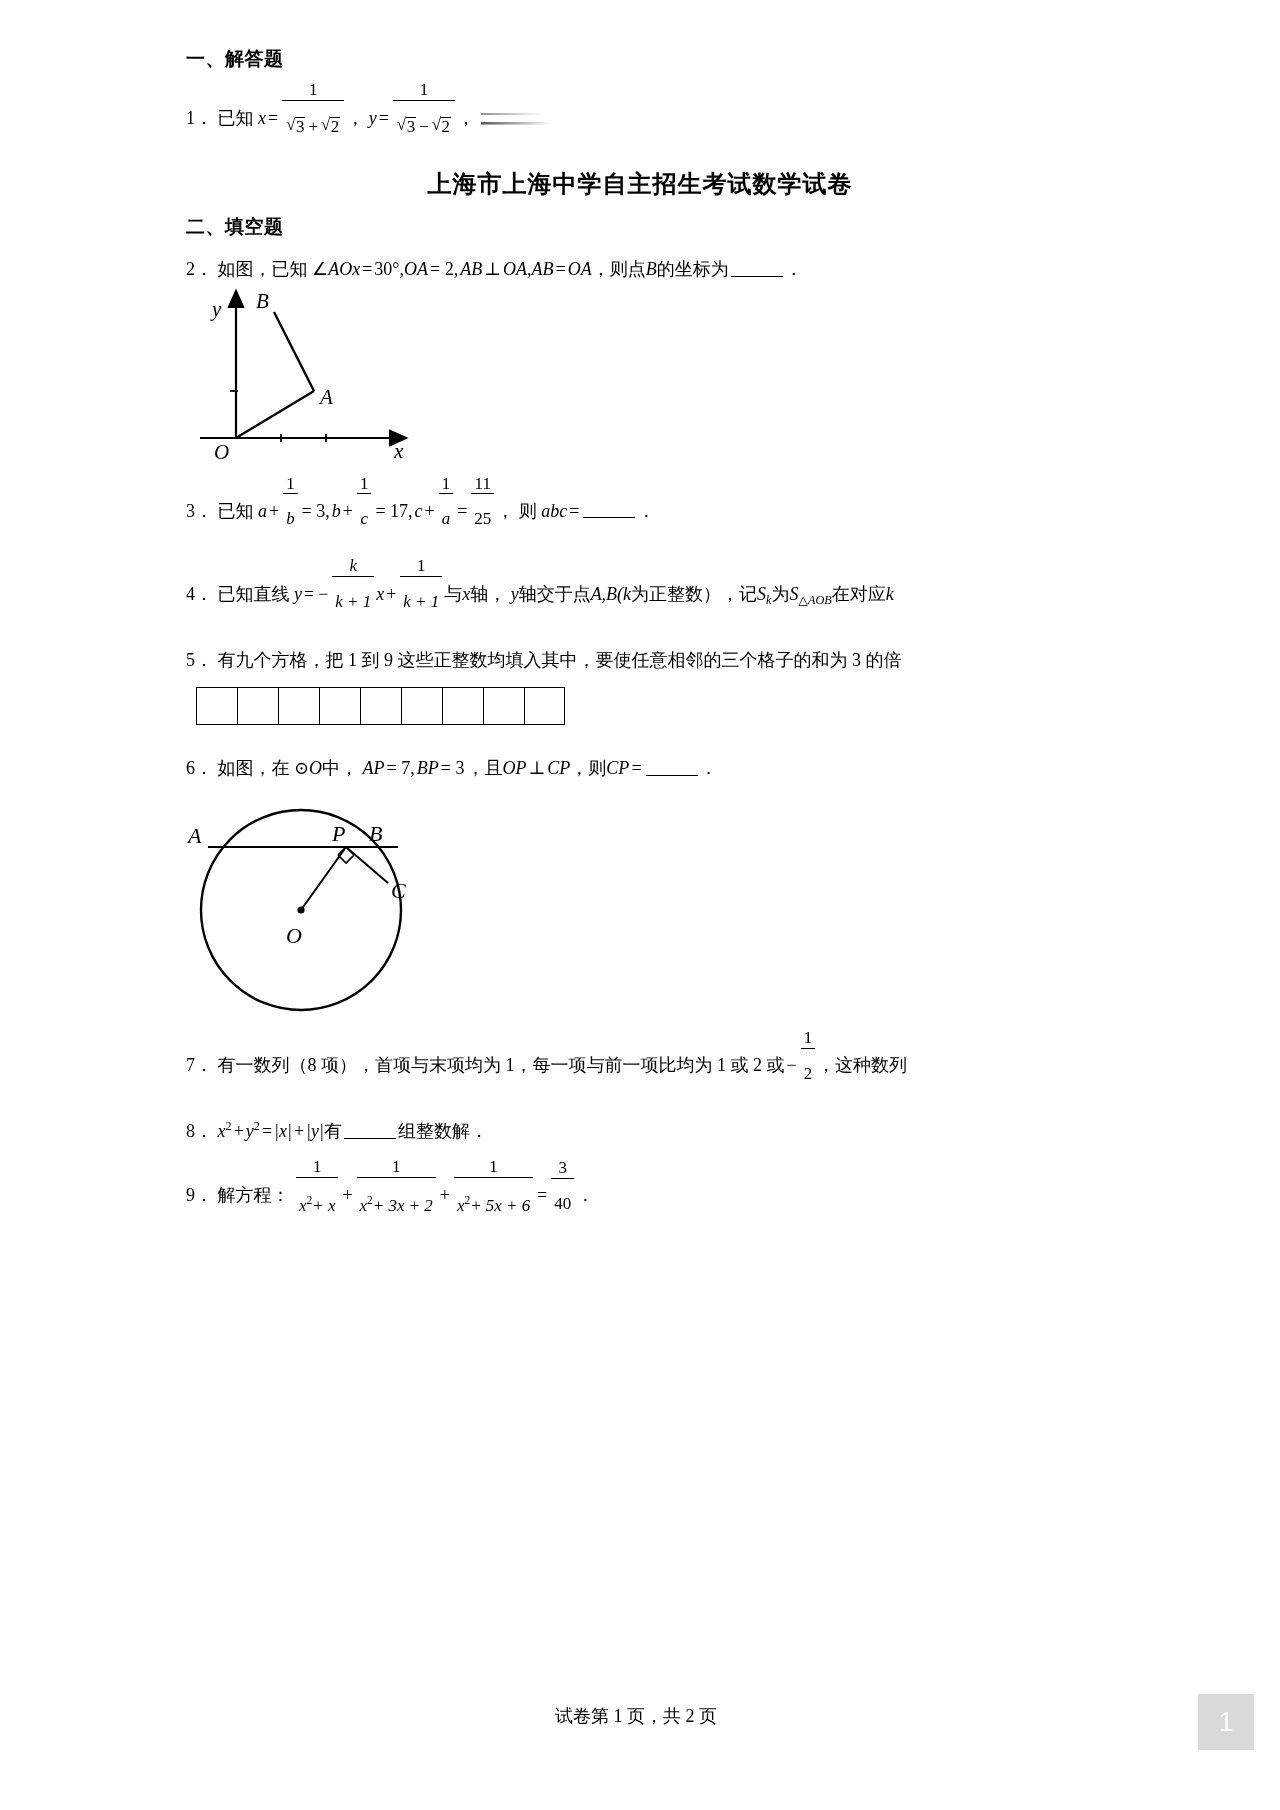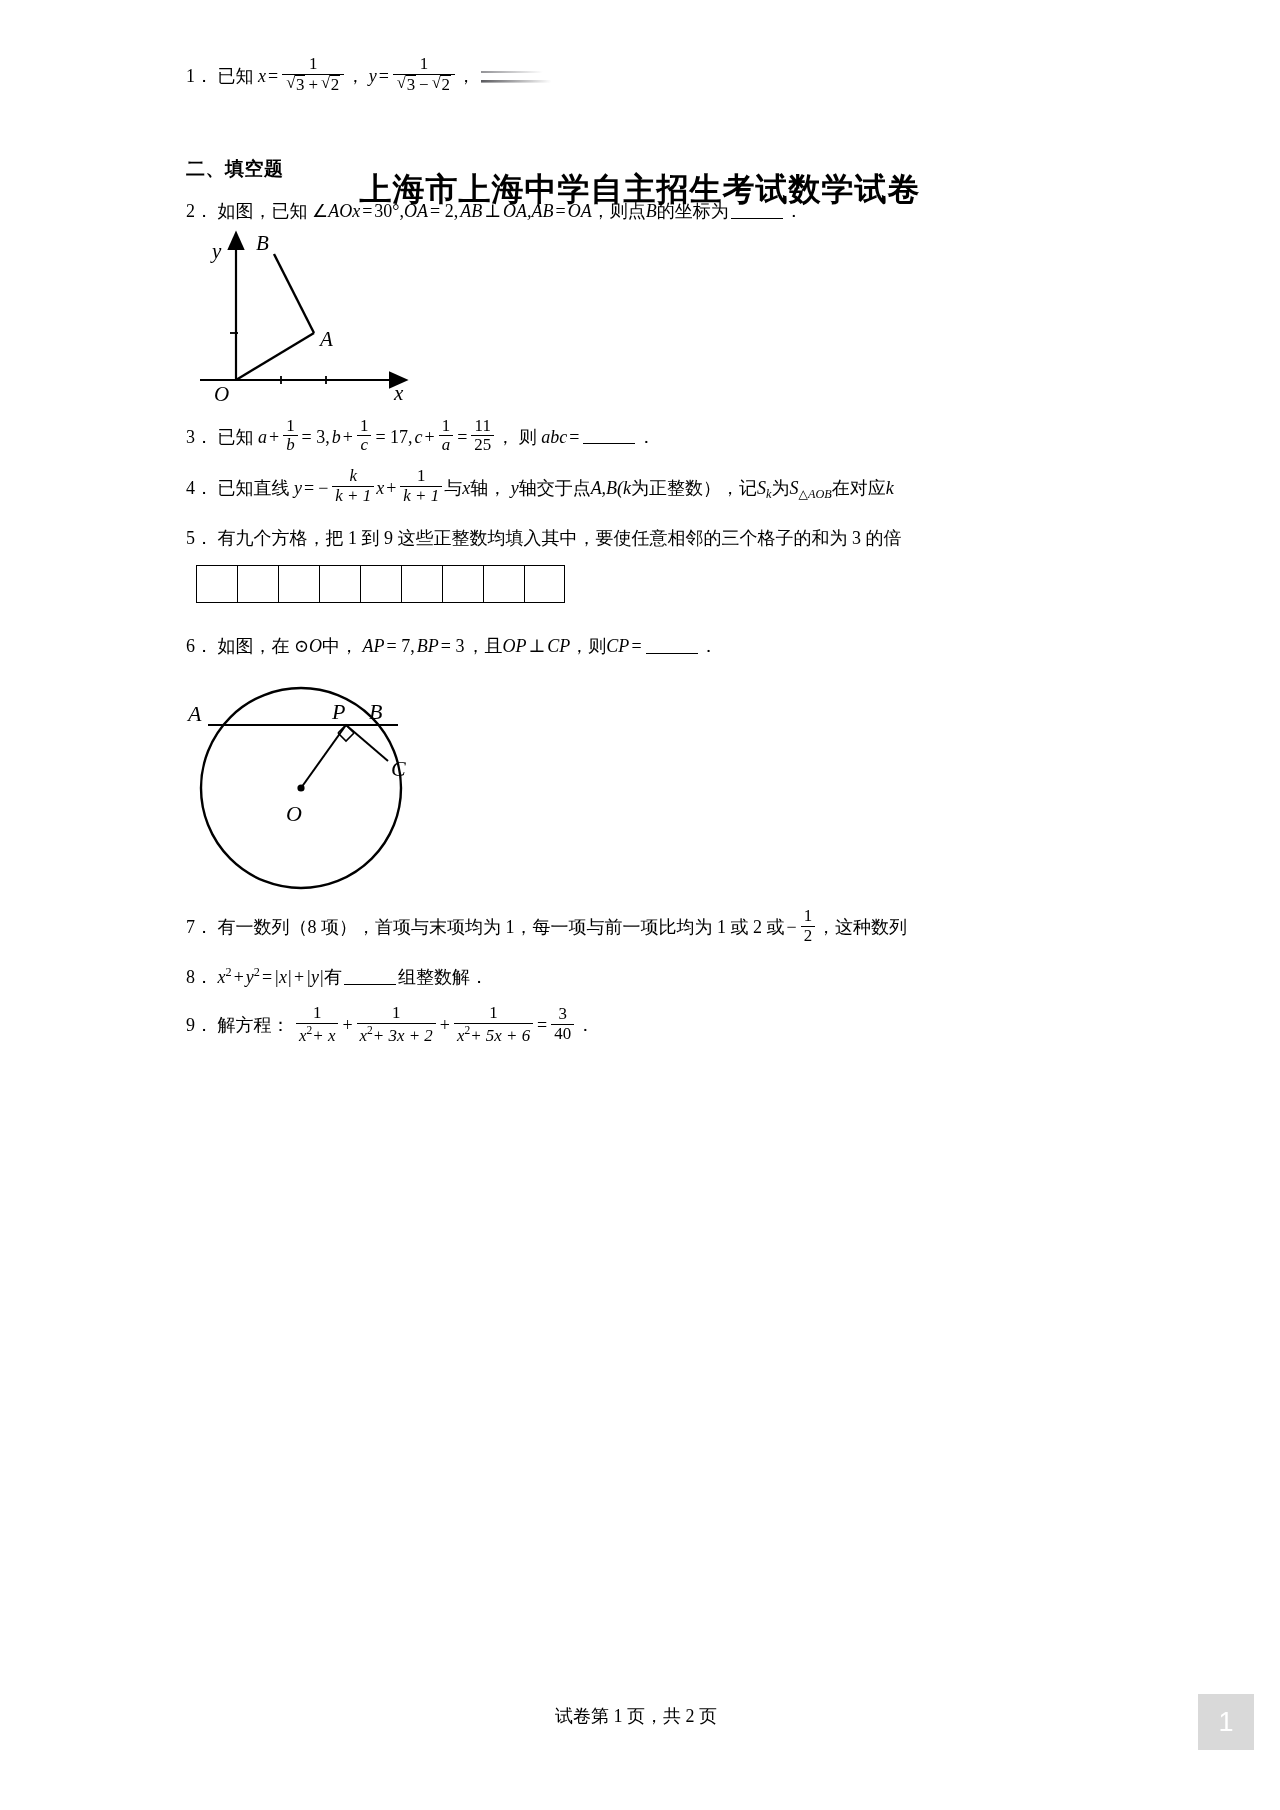--- a/index.html
+++ b/index.html
@@ -26,21 +26,21 @@
   .content {
     position: absolute;
     left: 186px;
     top: 0;
     width: 910px;
   }
   .doc-title {
     text-align: center;
     font-family: "Liberation Serif", "DejaVu Serif", serif;
     font-weight: bold;
-    font-size: 32px;
+    font-size: 24px;
     letter-spacing: 1px;
     margin: 0;
     padding-top: 168px;
     padding-bottom: 0;
     color: #000;
   }
   .section-head {
     font-weight: bold;
     font-size: 19px;
     margin: 0;
@@ -71,21 +71,21 @@
     line-height: 1.12;
     font-size: 0.94em;
     margin: 0 2px;
     position: relative;
     top: -0.15em;
   }
   .frac .num { display: block; padding: 0 3px; }
   .frac .den {
     display: block;
     border-top: 1.3px solid #000;
-    padding: 0 3px;
+    padding: 16px 3px;
   }
 
   
   .sqrt {
     display: inline-block;
     position: relative;
     padding-left: 0.52em;
     margin: 0 1px;
   }
   .sqrt::before {
@@ -174,20 +174,21 @@
 <body>
 
 <div class="page">
 
   <div class="doc-title">上海市上海中学自主招生考试数学试卷</div>
 
   <div class="content">
 
     <div class="sp-lg"></div>
 
+    <div class="section-head">一、解答题</div>
 
     <div class="sp-sm"></div>
 
     <div class="q">
       <span class="qnum">1．</span>
       <span class="cn">已知</span>
       <span class="mi">x</span><span class="op">=</span><span class="frac"><span class="num mn">1</span><span class="den"><span class="sqrt"><span class="rad mn">3</span></span><span class="op">+</span><span class="sqrt"><span class="rad mn">2</span></span></span></span><span class="cn">，</span>
       <span class="mi">y</span><span class="op">=</span><span class="frac"><span class="num mn">1</span><span class="den"><span class="sqrt"><span class="rad mn">3</span></span><span class="op">−</span><span class="sqrt"><span class="rad mn">2</span></span></span></span><span class="cn">，</span><span class="redacted"></span>
     </div>
 

